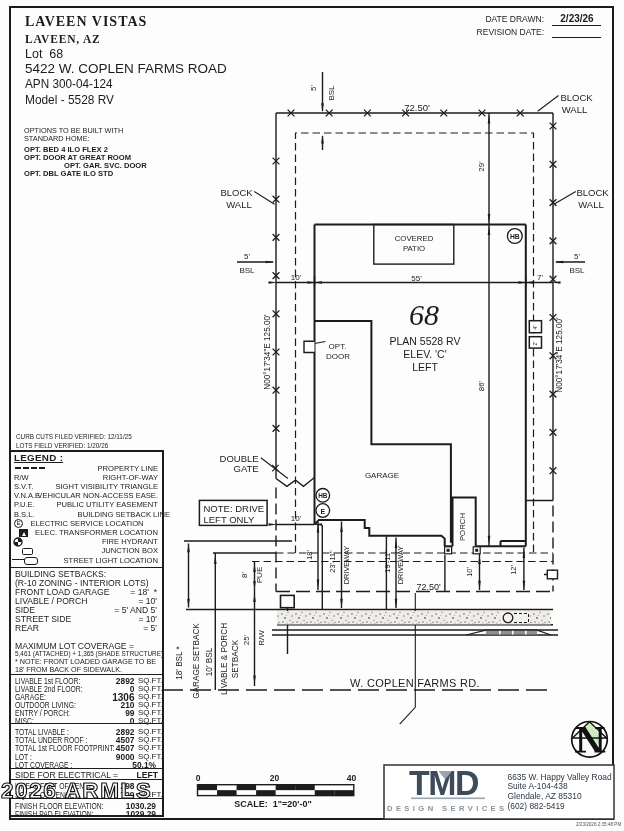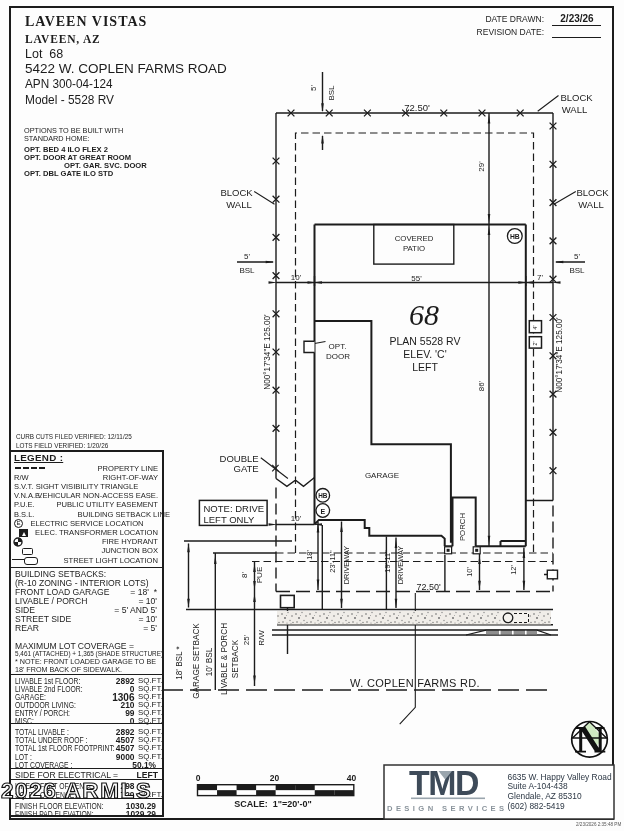--- a/index.html
+++ b/index.html
@@ -38,21 +38,21 @@
 <div class="abs" style="left:9px;top:674.3px;width:154.5px;border-top:1.8px solid #1c1c1c;"></div>
 <div class="abs" style="left:9px;top:723.1px;width:154.5px;border-top:1.8px solid #1c1c1c;"></div>
 <div class="abs" style="left:9px;top:767.9px;width:154.5px;border-top:1.8px solid #1c1c1c;"></div>
 <div class="abs" style="left:9px;top:778.8px;width:154.5px;border-top:1.8px solid #1c1c1c;"></div>
 <div class="abs" style="left:9px;top:798.1px;width:154.5px;border-top:1.8px solid #1c1c1c;"></div>
 <div class="t" style="left:14px;top:451.5px;font-size:9.8px;font-weight:bold;letter-spacing:0.3px;text-decoration:underline;">LEGEND :</div>
 <div class="t" style="left:16px;top:463.6px;width:142px;text-align:right;font-size:7.6px;">PROPERTY LINE</div>
 <div class="abs" style="left:15px;top:467.1px;width:30px;border-top:2.6px dashed #1c1c1c;"></div>
 <div class="t" style="left:16px;top:472.8px;width:142px;text-align:right;font-size:7.6px;">RIGHT-OF-WAY</div>
 <div class="t" style="left:14px;top:472.8px;font-size:7.5px;">R/W</div>
-<div class="t" style="left:16px;top:482.0px;width:142px;text-align:center;font-size:7.6px;">SIGHT VISIBILITY TRIANGLE</div>
+<div class="t" style="left:16px;top:482.0px;width:142px;text-align:right;font-size:7.6px;">SIGHT VISIBILITY TRIANGLE</div>
 <div class="t" style="left:14px;top:482.0px;font-size:7.5px;">S.V.T.</div>
 <div class="t" style="left:16px;top:491.20000000000005px;width:142px;text-align:right;font-size:7.6px;">VEHICULAR NON-ACCESS EASE.</div>
 <div class="t" style="left:14px;top:491.20000000000005px;font-size:7.5px;">V.N.A.E.</div>
 <div class="t" style="left:16px;top:500.40000000000003px;width:142px;text-align:right;font-size:7.6px;">PUBLIC UTILITY EASEMENT</div>
 <div class="t" style="left:14px;top:500.40000000000003px;font-size:7.5px;">P.U.E.</div>
 <div class="t" style="left:16px;top:509.6px;width:142px;text-align:right;font-size:7.6px;padding-left:12px;">BUILDING SETBACK LINE</div>
 <div class="t" style="left:14px;top:509.6px;font-size:7.5px;">B.S.L.</div>
 <div class="t" style="left:16px;top:518.8000000000001px;width:142px;text-align:center;font-size:7.6px;">ELECTRIC SERVICE LOCATION</div>
 <div class="abs" style="left:14px;top:519.3000000000001px;width:7px;height:7px;border:1.4px solid #1c1c1c;border-radius:50%;font-size:6px;text-align:center;line-height:7px;">E</div>
 <div class="t" style="left:16px;top:528.0px;width:142px;text-align:right;font-size:7.6px;">ELEC. TRANSFORMER LOCATION</div>

